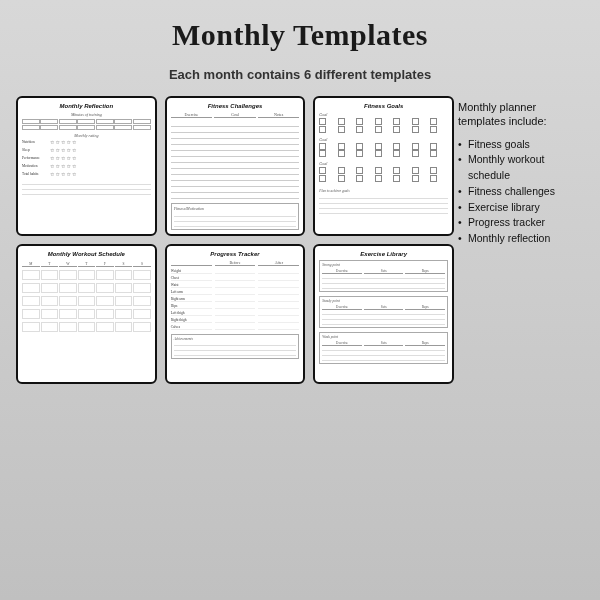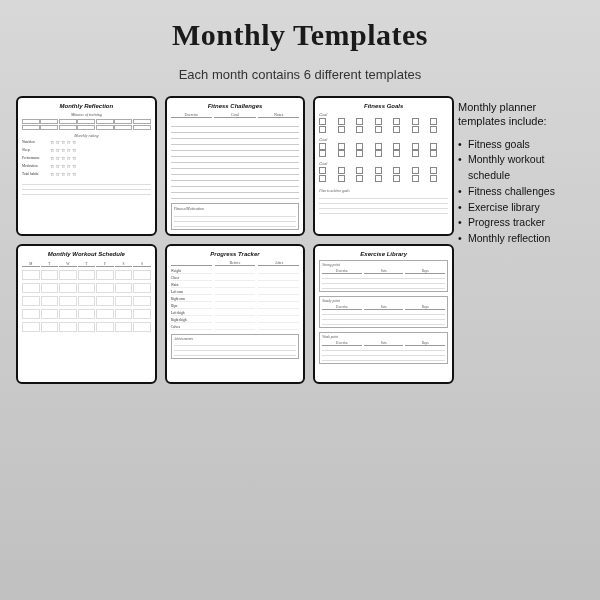--- a/index.html
+++ b/index.html
@@ -19,20 +19,21 @@
       font-weight: 700;
       color: #1a1a1a;
       letter-spacing: 0.5px;
       margin-bottom: 15px;
     }
     .page-subtitle {
       font-size: 13px;
       color: #333;
       margin-bottom: 14px;
       font-family: Arial, sans-serif;
+      font-weight: bold;
     }
     .main-content {
       display: flex;
       width: 100%;
     }
     .templates-grid {
       display: grid;
       grid-template-columns: repeat(3, 1fr);
       grid-template-rows: repeat(2, 1fr);
       gap: 8px;

